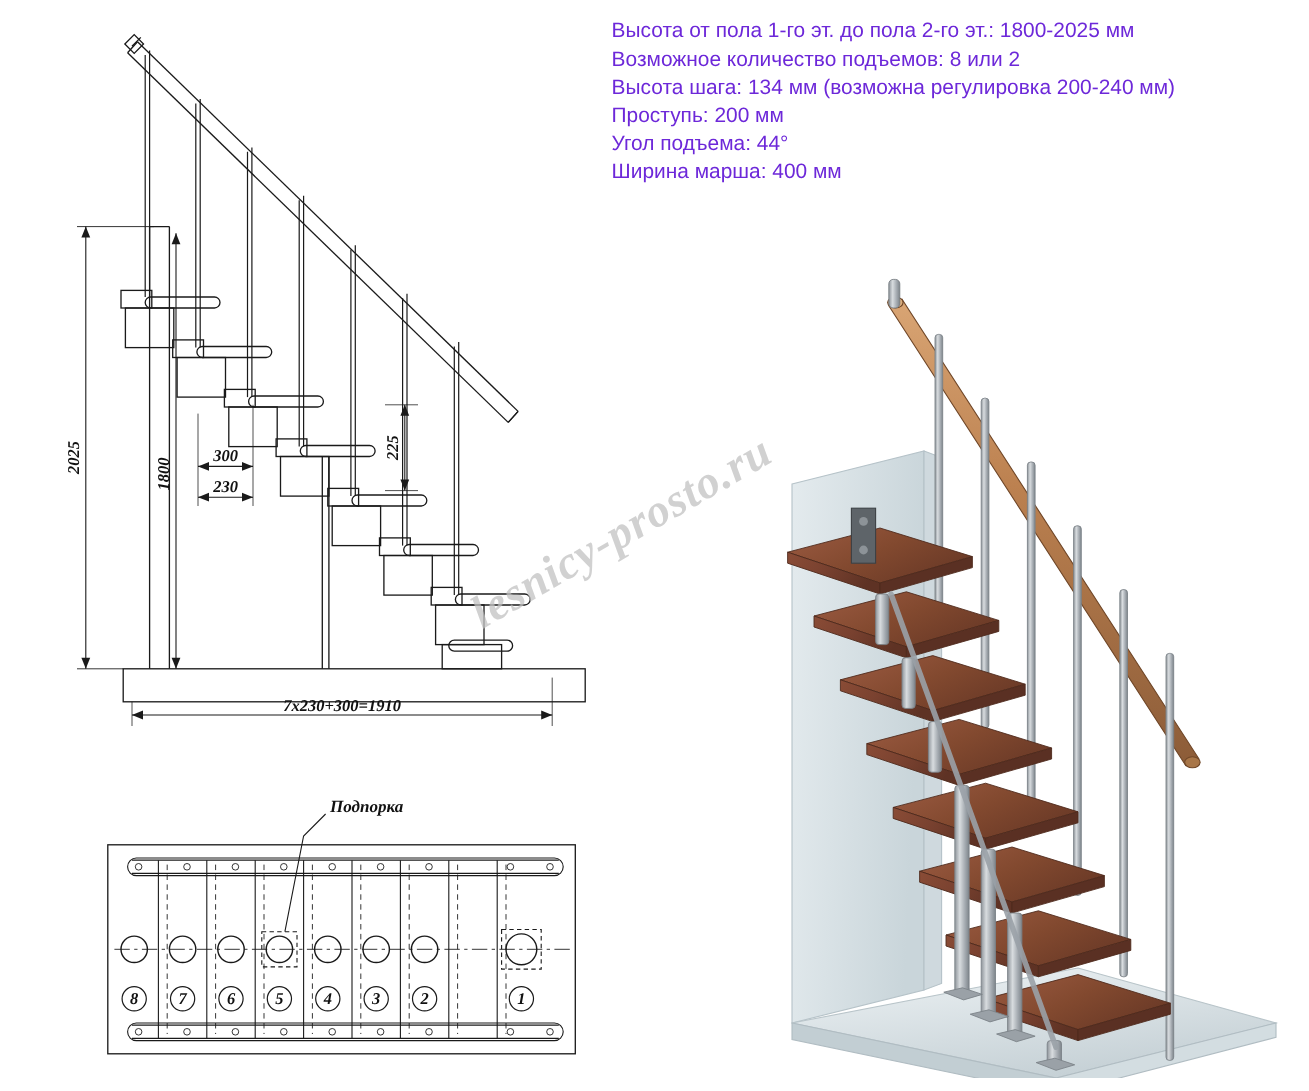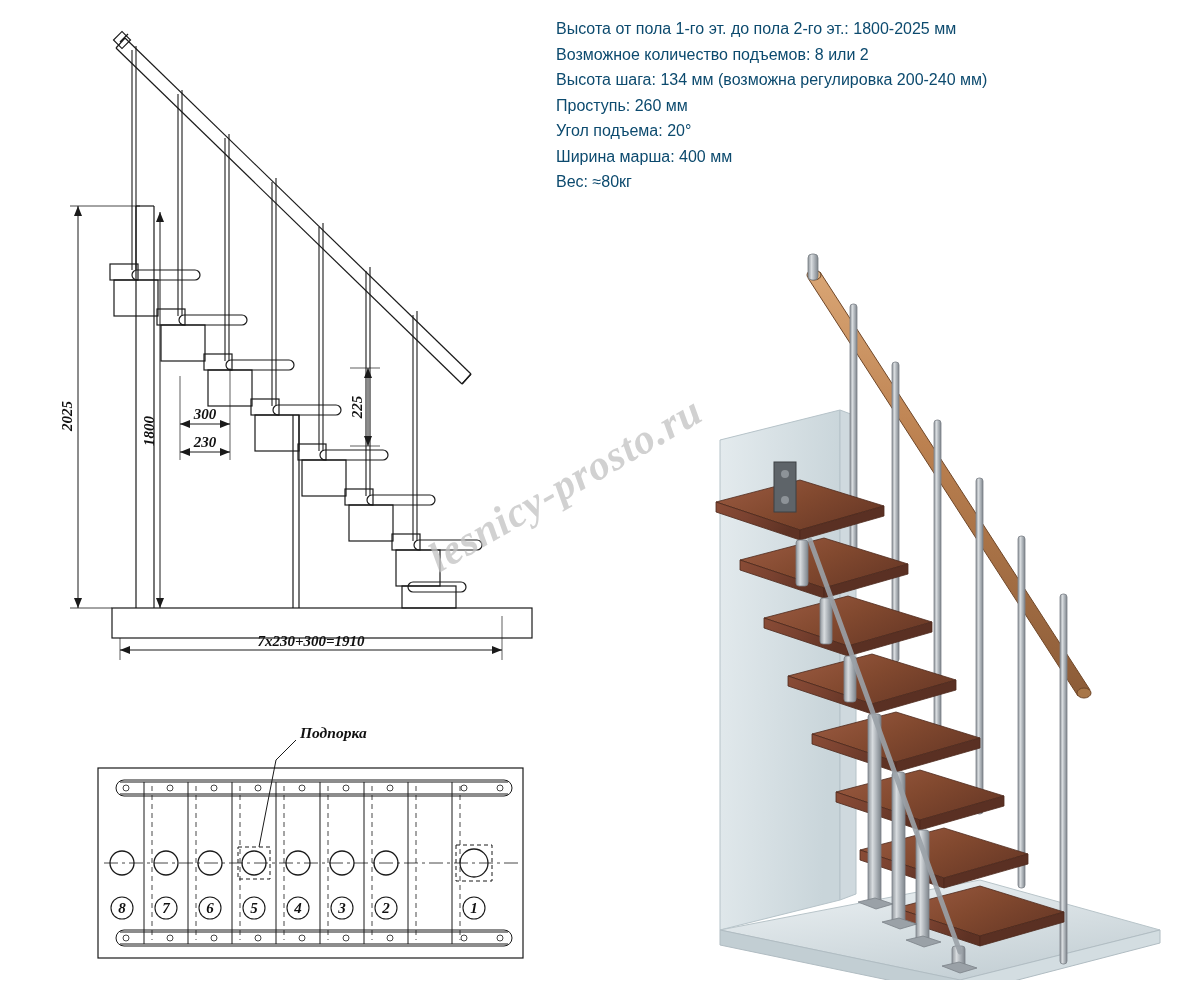--- a/index.html
+++ b/index.html
@@ -17,23 +17,23 @@
   }
 
   
   #specs {
     position: absolute;
     left: 556px;
     top: 16px;
     width: 600px;
   }
   #specs .spec-line {
-    font-size: 16px;
+    font-size: 19px;
     line-height: 25.5px;
-    color: #0c4a6e;
+    color: #6d28d9;
     white-space: nowrap;
   }
 
   
   .canvas {
     position: absolute;
   }
   .canvas svg { display: block; }
 
   
@@ -101,24 +101,23 @@
     text-anchor: middle;
   }
 </style>
 </head>
 <body>
 
 <div id="specs">
   <div class="spec-line">Высота от пола 1-го эт. до пола 2-го эт.: 1800-2025 мм</div>
   <div class="spec-line">Возможное количество подъемов: 8 или 2</div>
   <div class="spec-line">Высота шага: 134 мм (возможна регулировка 200-240 мм)</div>
-  <div class="spec-line">Проступь: 260 мм</div>
-  <div class="spec-line">Угол подъема: 20°</div>
+  <div class="spec-line">Проступь: 200 мм</div>
+  <div class="spec-line">Угол подъема: 44°</div>
   <div class="spec-line">Ширина марша: 400 мм</div>
-  <div class="spec-line">Вес: ≈80кг</div>
 </div>
 
 <div class="canvas" id="elevation">
   <svg width="520" height="690" viewBox="0 0 520 690" xmlns="http://www.w3.org/2000/svg">
     <g fill="none" stroke="#1a1a1a" stroke-width="1.2" stroke-linejoin="miter">
 
       <line x1="75" y1="22" x2="421" y2="358"></line>
       <line x1="66" y1="32" x2="412" y2="368"></line>
       <line x1="75" y1="22" x2="66" y2="32"></line>
       <line x1="421" y1="358" x2="412" y2="368"></line>

